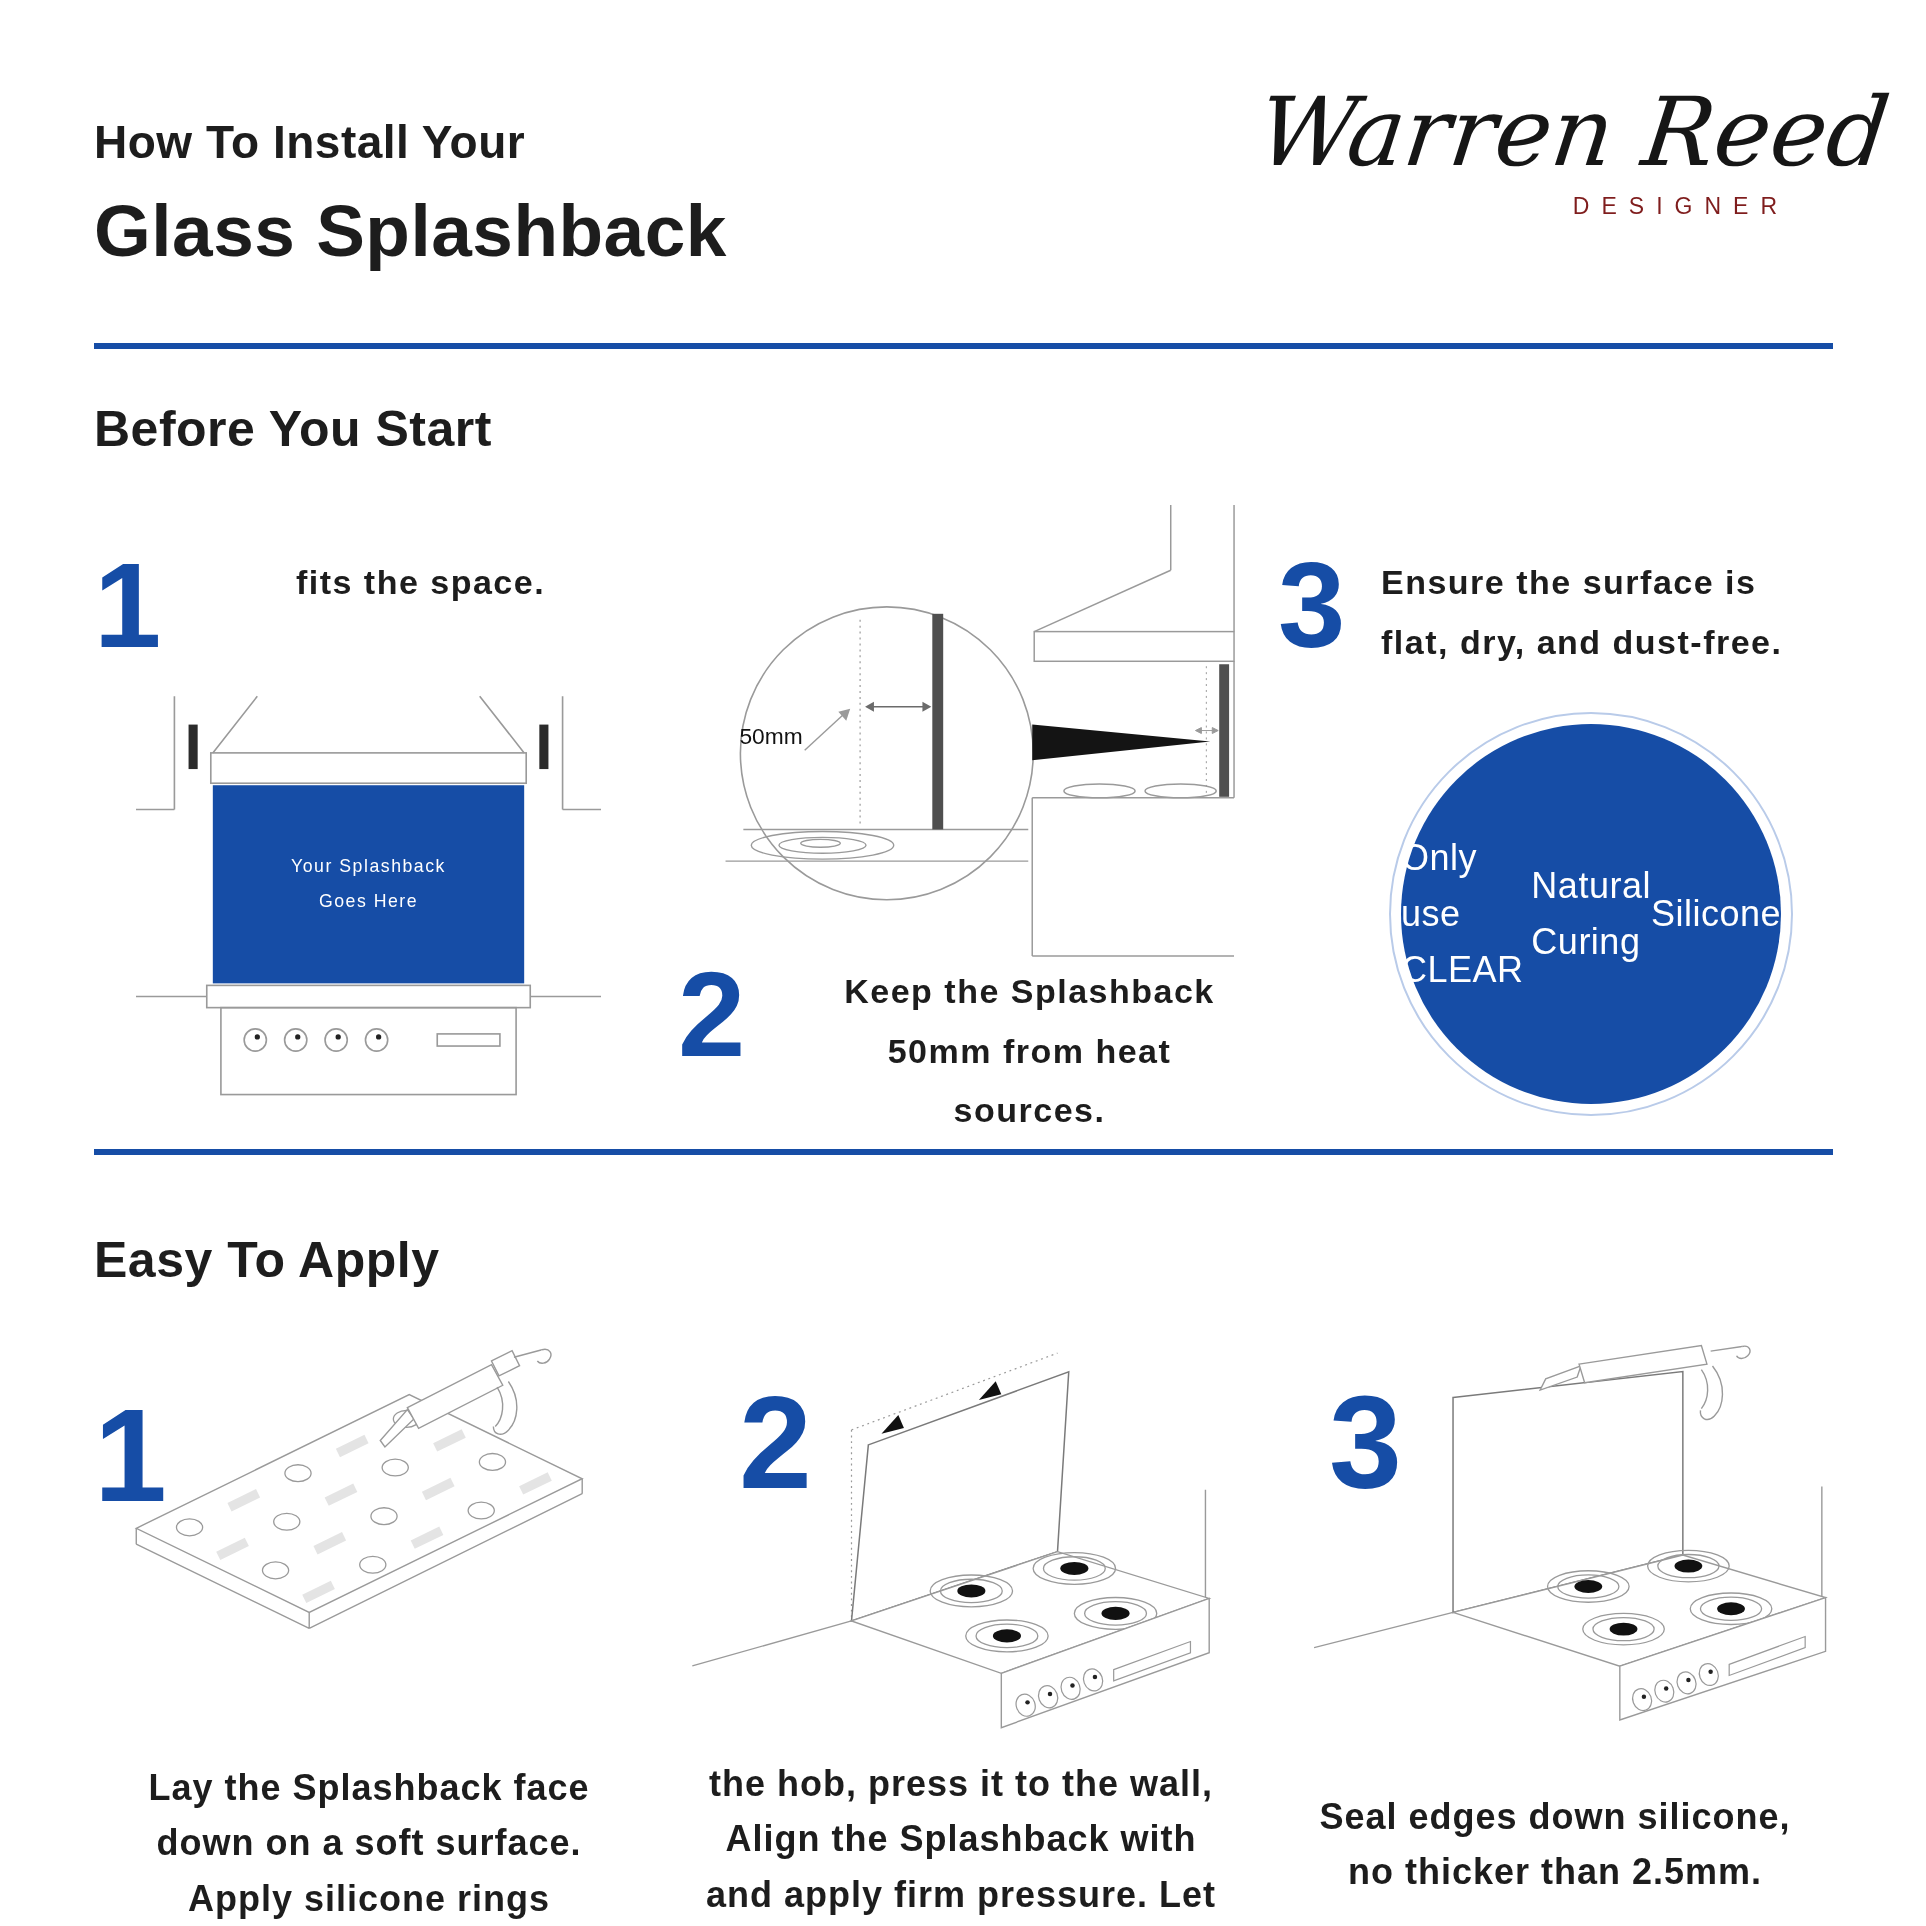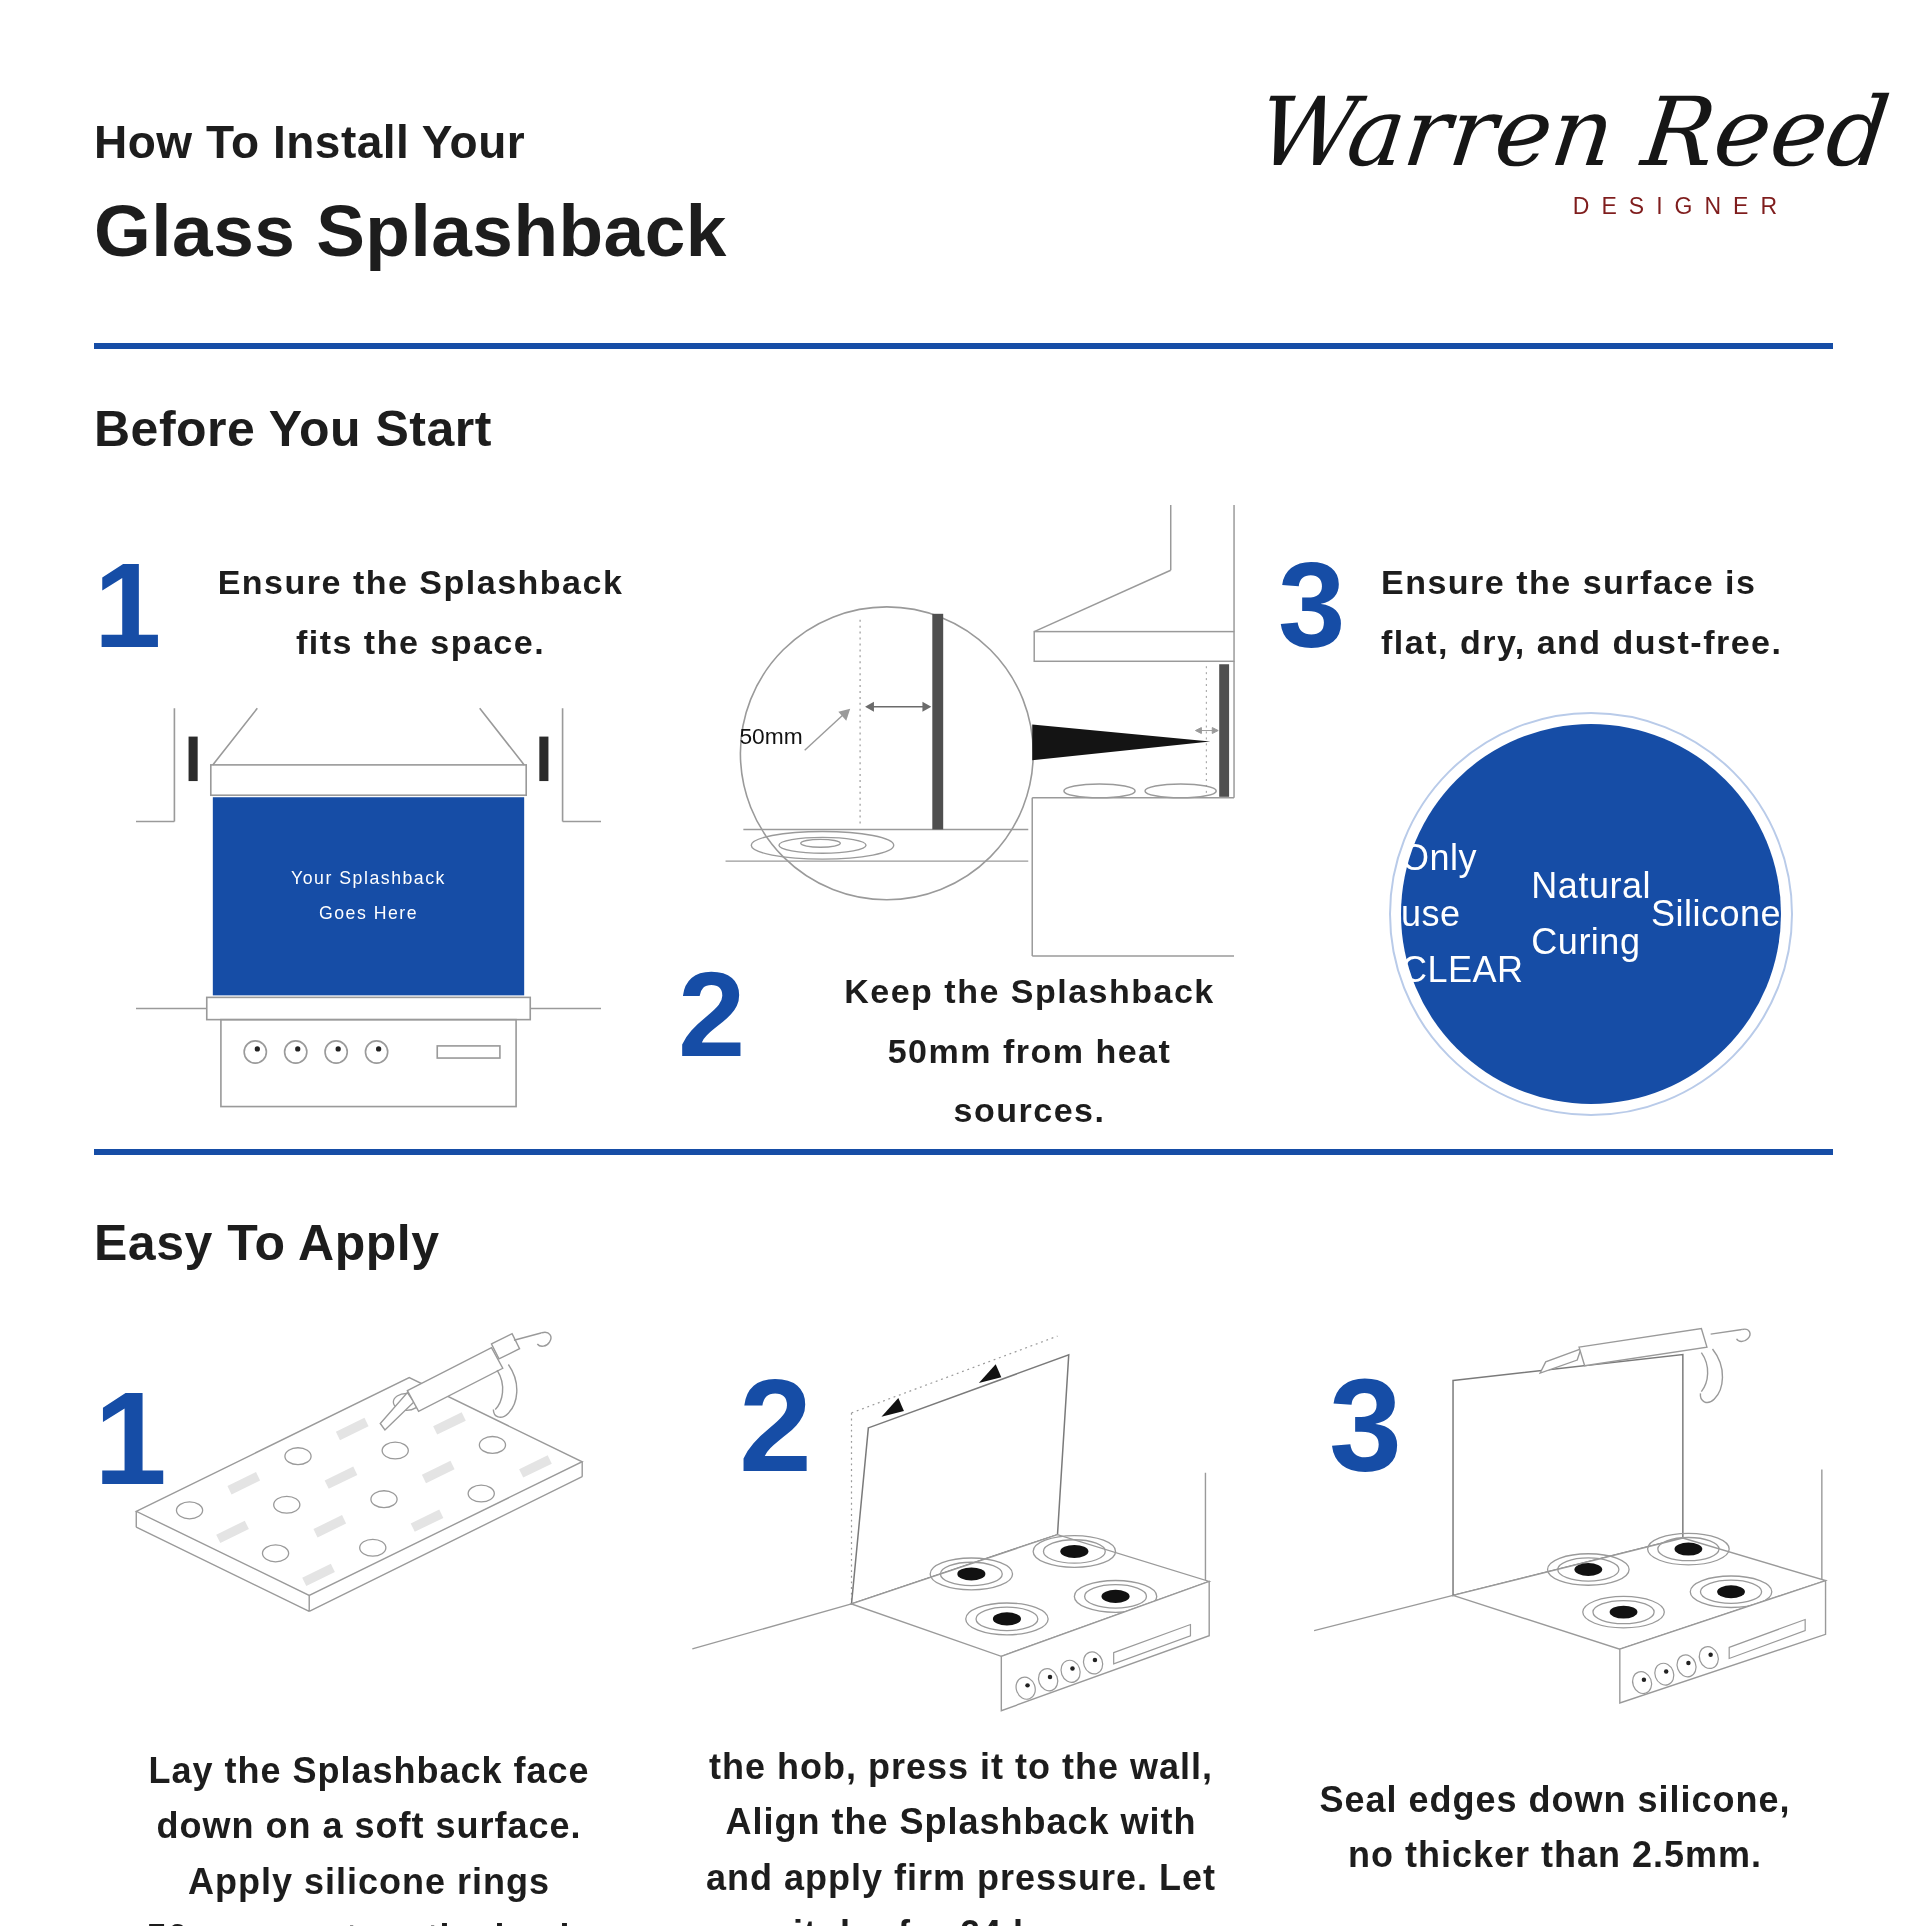--- a/index.html
+++ b/index.html
@@ -19,21 +19,21 @@
     white-space:nowrap;
   }
   .logo-sub{font-size:23px;letter-spacing:12px;color:#7f1d1d;margin-top:10px;
     text-align:right;padding-right:44px}
   
   .rule{height:6px;background:#164DA6}
   .rule1{margin-top:71px}
   .rule2{margin-top:8px}
   
   .sec-h{font-size:50px;font-weight:700;margin:51px 0 0;letter-spacing:0.5px}
-  .sec-h2{margin-top:59px}
+  .sec-h2{margin-top:76px}
   
   .row{display:flex;margin-top:63px}
   .c1{width:550px;position:relative}
   .c2{width:634px;position:relative}
   .c3{width:554px;position:relative}
   .pad-top{padding-top:30px}
   
   .step-head{display:flex;align-items:flex-start}
   .step-num{color:#164DA6;font-weight:700;font-size:121px;line-height:.9;width:103px;flex:none}
   .step-cap{font-size:34px;font-weight:700;letter-spacing:1.5px;line-height:1.75;
@@ -80,21 +80,20 @@
   <div class="rule rule1"></div>
 
   <div class="sec-h">Before You Start</div>
 
   <div class="row">
 
     <div class="c1 pad-top">
       <div class="step-head">
         <div class="step-num">1</div>
         <div class="step-cap">
-          <div>Ensure the Splashback</div>
           <div>fits the space.</div>
         </div>
       </div>
       <svg class="ill-1" width="465" height="425" viewBox="0 0 460 420">
         <g stroke="#9a9a9a" stroke-width="1.6" fill="none">
           <path d="M38,6 V118 M0,118 H38"></path>
           <path d="M422,6 V118 M422,118 H460"></path>
           <path d="M120,6 L76,62 M340,6 L384,62"></path>
           <rect x="74" y="62" width="312" height="30"></rect>
           <rect x="70" y="292" width="320" height="22"></rect>

